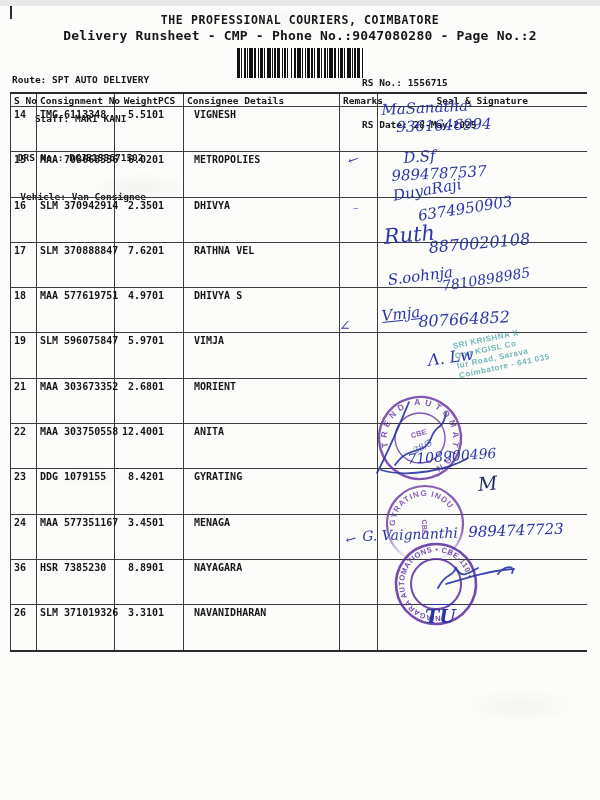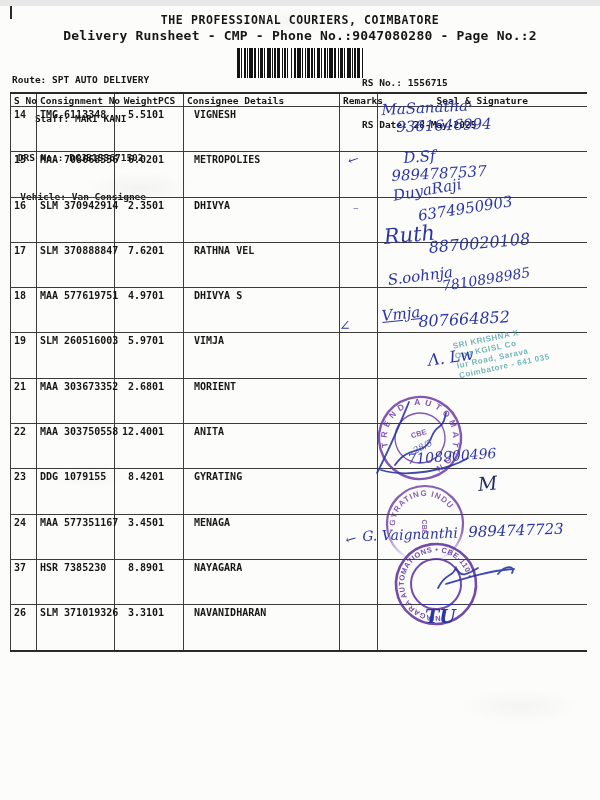--- a/index.html
+++ b/index.html
@@ -208,21 +208,21 @@
         <tr>
       <td>18</td>
       <td>MAA 577619751</td>
       <td><span class="wspan">4.970</span><span>1</span></td>
       <td class="c-cons">DHIVYA S</td>
       <td></td>
       <td></td>
     </tr>
         <tr>
       <td>19</td>
-      <td>SLM 260516003</td>
+      <td>SLM 596075847</td>
       <td><span class="wspan">5.970</span><span>1</span></td>
       <td class="c-cons">VIMJA</td>
       <td></td>
       <td></td>
     </tr>
         <tr>
       <td>21</td>
       <td>MAA 303673352</td>
       <td><span class="wspan">2.680</span><span>1</span></td>
       <td class="c-cons">MORIENT</td>
@@ -247,21 +247,21 @@
     </tr>
         <tr>
       <td>24</td>
       <td>MAA 577351167</td>
       <td><span class="wspan">3.450</span><span>1</span></td>
       <td class="c-cons">MENAGA</td>
       <td></td>
       <td></td>
     </tr>
         <tr>
-      <td>37</td>
+      <td>36</td>
       <td>HSR 7385230</td>
       <td><span class="wspan">8.890</span><span>1</span></td>
       <td class="c-cons">NAYAGARA</td>
       <td></td>
       <td></td>
     </tr>
         <tr>
       <td>26</td>
       <td>SLM 371019326</td>
       <td><span class="wspan">3.310</span><span>1</span></td>

